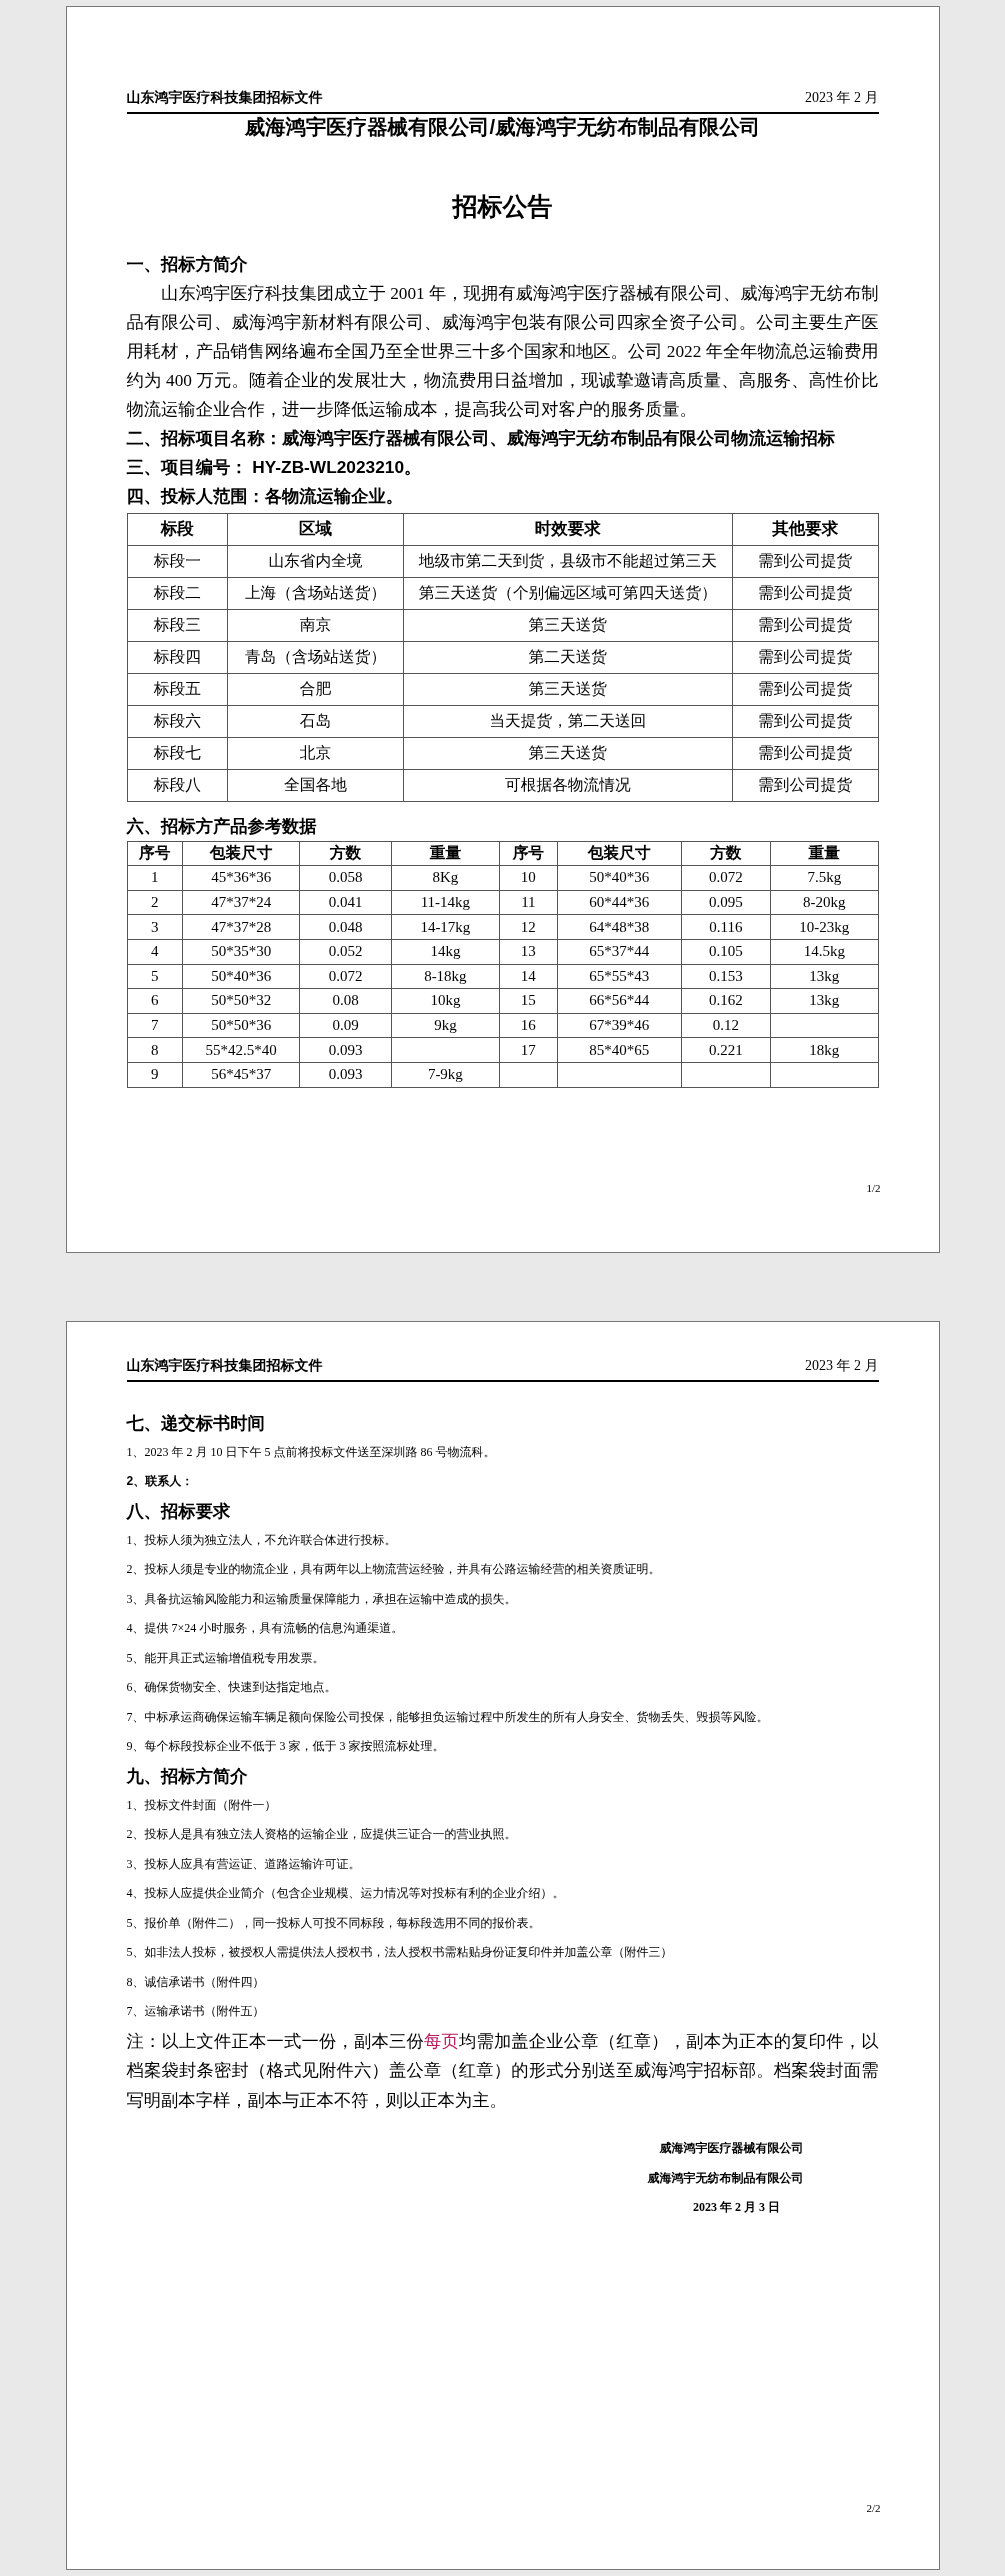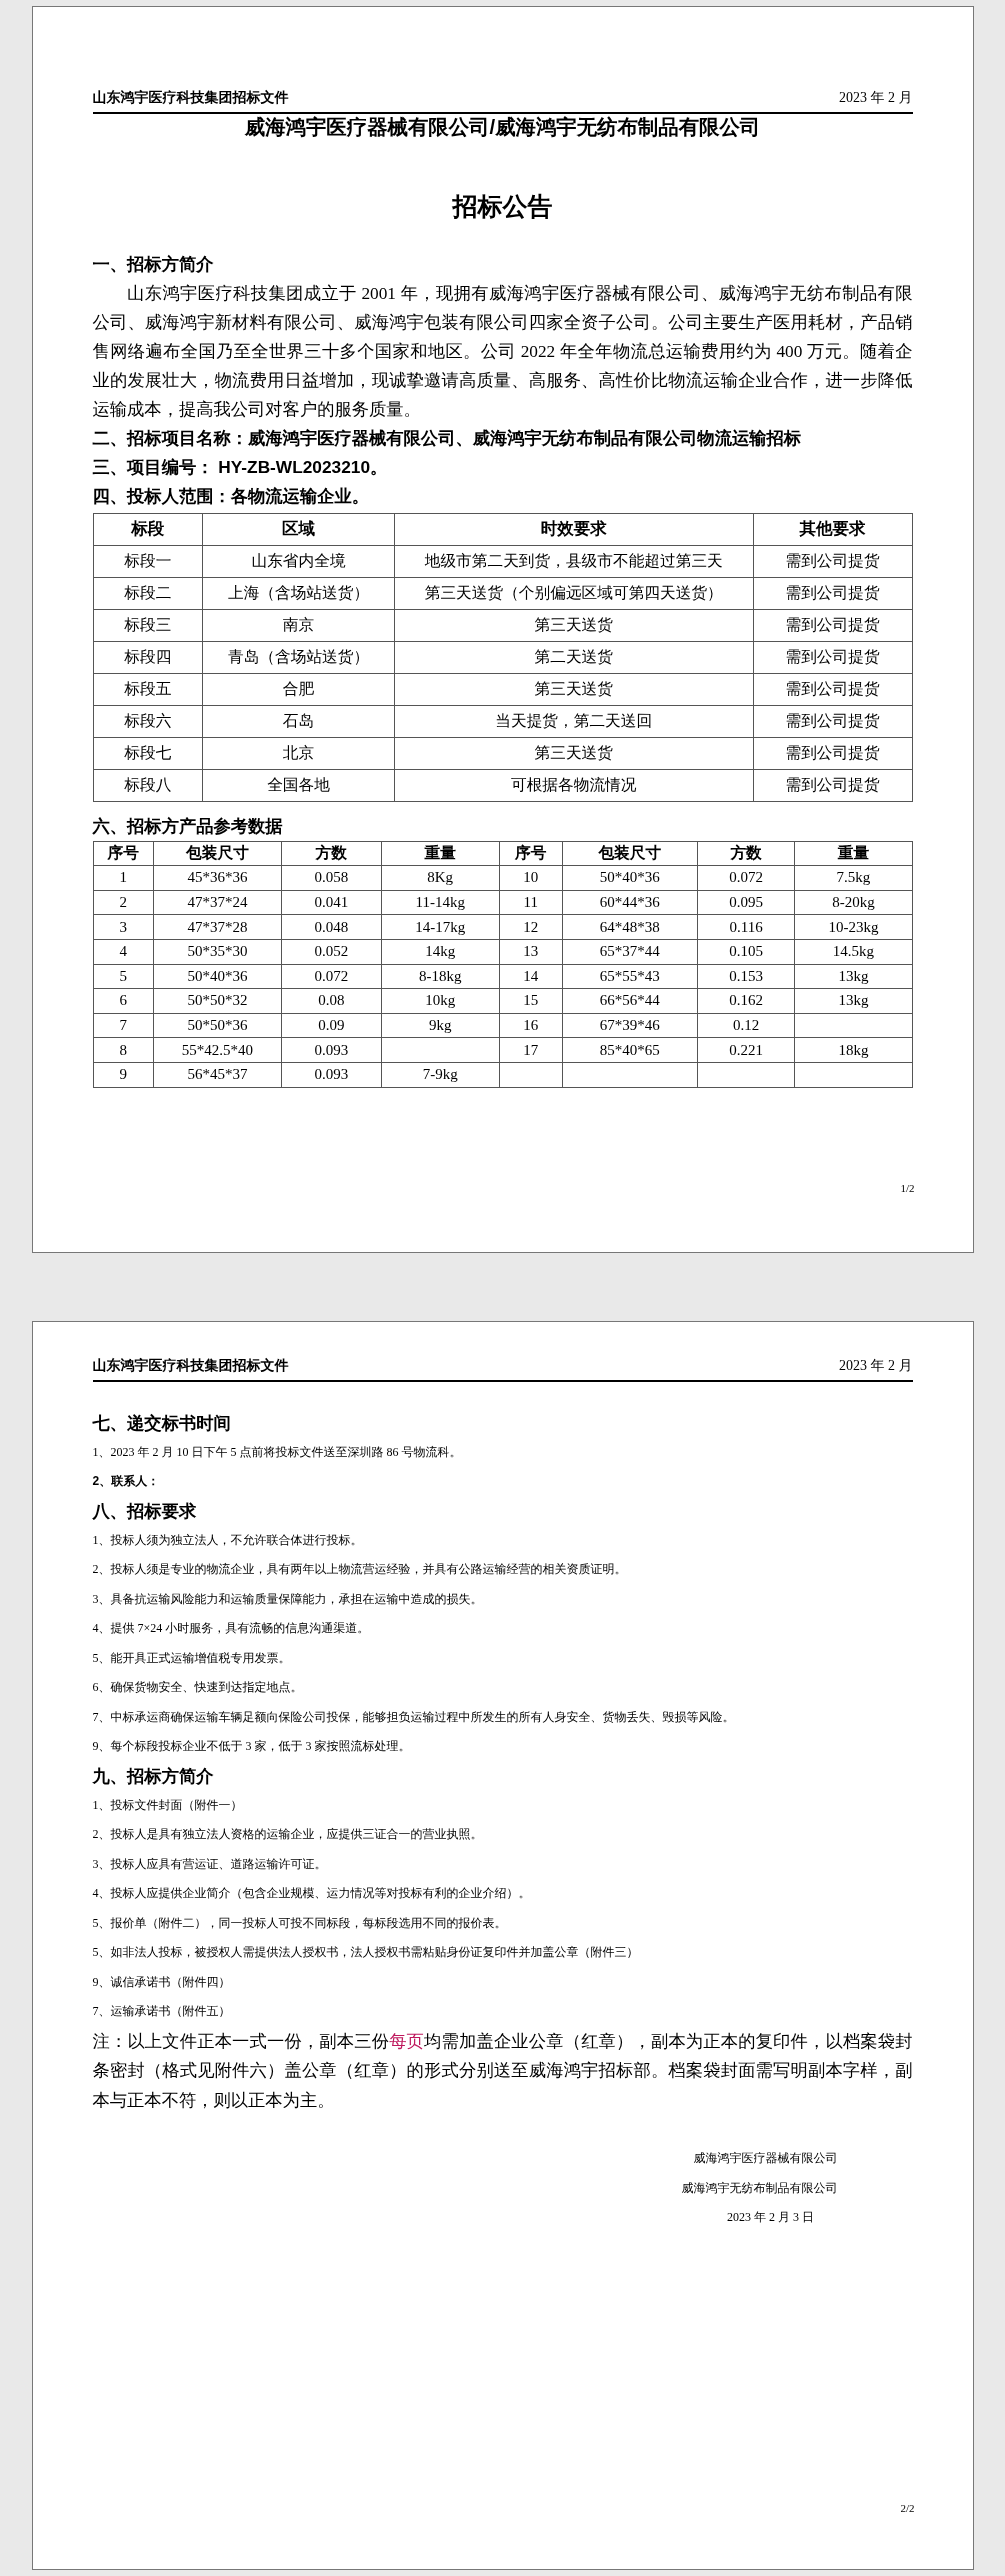--- a/index.html
+++ b/index.html
@@ -1,18 +1,18 @@
 <!DOCTYPE html>
 <html style="font-size:12.6px"><head>
 <meta charset="utf-8">
 <style>
   html,body { margin:0; padding:0; background:#e9e9e9; }
   body { font-family:"Liberation Serif","DejaVu Serif",serif; color:#000; width:1005px; }
   .page {
-    width:942px; margin:0 auto; background:#fff;
+    width:874px; margin:0 auto; background:#fff;
     border:0.8px solid #777; box-sizing:border-box;
     padding:0 60px; position:relative;
   }
   .page1 { height:1247px; margin-top:6.3px; }
   .page2 { height:1249px; margin-top:68px; margin-bottom:6.3px; }
 
   .doc-header { display:flex; justify-content:space-between; align-items:baseline; }
   .page1 .doc-header { padding-top:82px; }
   .page2 .doc-header { padding-top:35px; }
   .doc-header .hleft { font-family:"Liberation Sans","DejaVu Sans",sans-serif; font-weight:bold; font-size:14px; }
@@ -45,21 +45,21 @@
   .t2 th { height:23.6px; font-size:15.7px;border-radius:10px; }
   .t2 td { height:23.6px; font-size:15px; }
   .six-heading { margin-top:10px; }
 
   .line { font-size:12px; line-height:29.5px; text-align:justify; }
   .bold-line { font-family:"Liberation Sans","DejaVu Sans",sans-serif; font-weight:bold; }
   .h7 { margin-top:27px; }
   .note { font-size:17.3px; line-height:29.5px; text-align:justify; margin:0; }
   .note .red { color:#be185d; }
 
-  .sign-block { margin-top:29px; text-align:right; padding-right:75px; }
+  .sign-block { margin-top:19px; text-align:right; padding-right:75px;font-weight:bold; }
   .sign-block .line { text-align:right; }
   .sign-date { margin-right:23.6px; }
 
   .page-num { position:absolute; font-size:11px; }
   .page1 .page-num { right:58px; bottom:58px; }
   .page2 .page-num { right:58px; bottom:55px; }
 </style>
 </head>
 <body>
 
@@ -295,21 +295,21 @@
     </div>
 
   <div class="heading">九、招标方简介</div>
   <div>
       <div class="line">1、投标文件封面（附件一）</div>
       <div class="line">2、投标人是具有独立法人资格的运输企业，应提供三证合一的营业执照。</div>
       <div class="line">3、投标人应具有营运证、道路运输许可证。</div>
       <div class="line">4、投标人应提供企业简介（包含企业规模、运力情况等对投标有利的企业介绍）。</div>
       <div class="line">5、报价单（附件二），同一投标人可投不同标段，每标段选用不同的报价表。</div>
       <div class="line">5、如非法人投标，被授权人需提供法人授权书，法人授权书需粘贴身份证复印件并加盖公章（附件三）</div>
-      <div class="line">9、诚信承诺书（附件四）</div>
+      <div class="line">8、诚信承诺书（附件四）</div>
       <div class="line">7、运输承诺书（附件五）</div>
     </div>
 
   <p class="note"><span>注：以上文件正本一式一份，副本三份</span><span class="red">每页</span><span>均需加盖企业公章（红章），副本为正本的复印件，以档案袋封条密封（格式见附件六）盖公章（红章）的形式分别送至威海鸿宇招标部。档案袋封面需写明副本字样，副本与正本不符，则以正本为主。</span></p>
 
   <div class="sign-block">
     <div class="line">威海鸿宇医疗器械有限公司</div>
     <div class="line">威海鸿宇无纺布制品有限公司</div>
     <div class="line sign-date">2023 年 2 月 3 日</div>
   </div>

